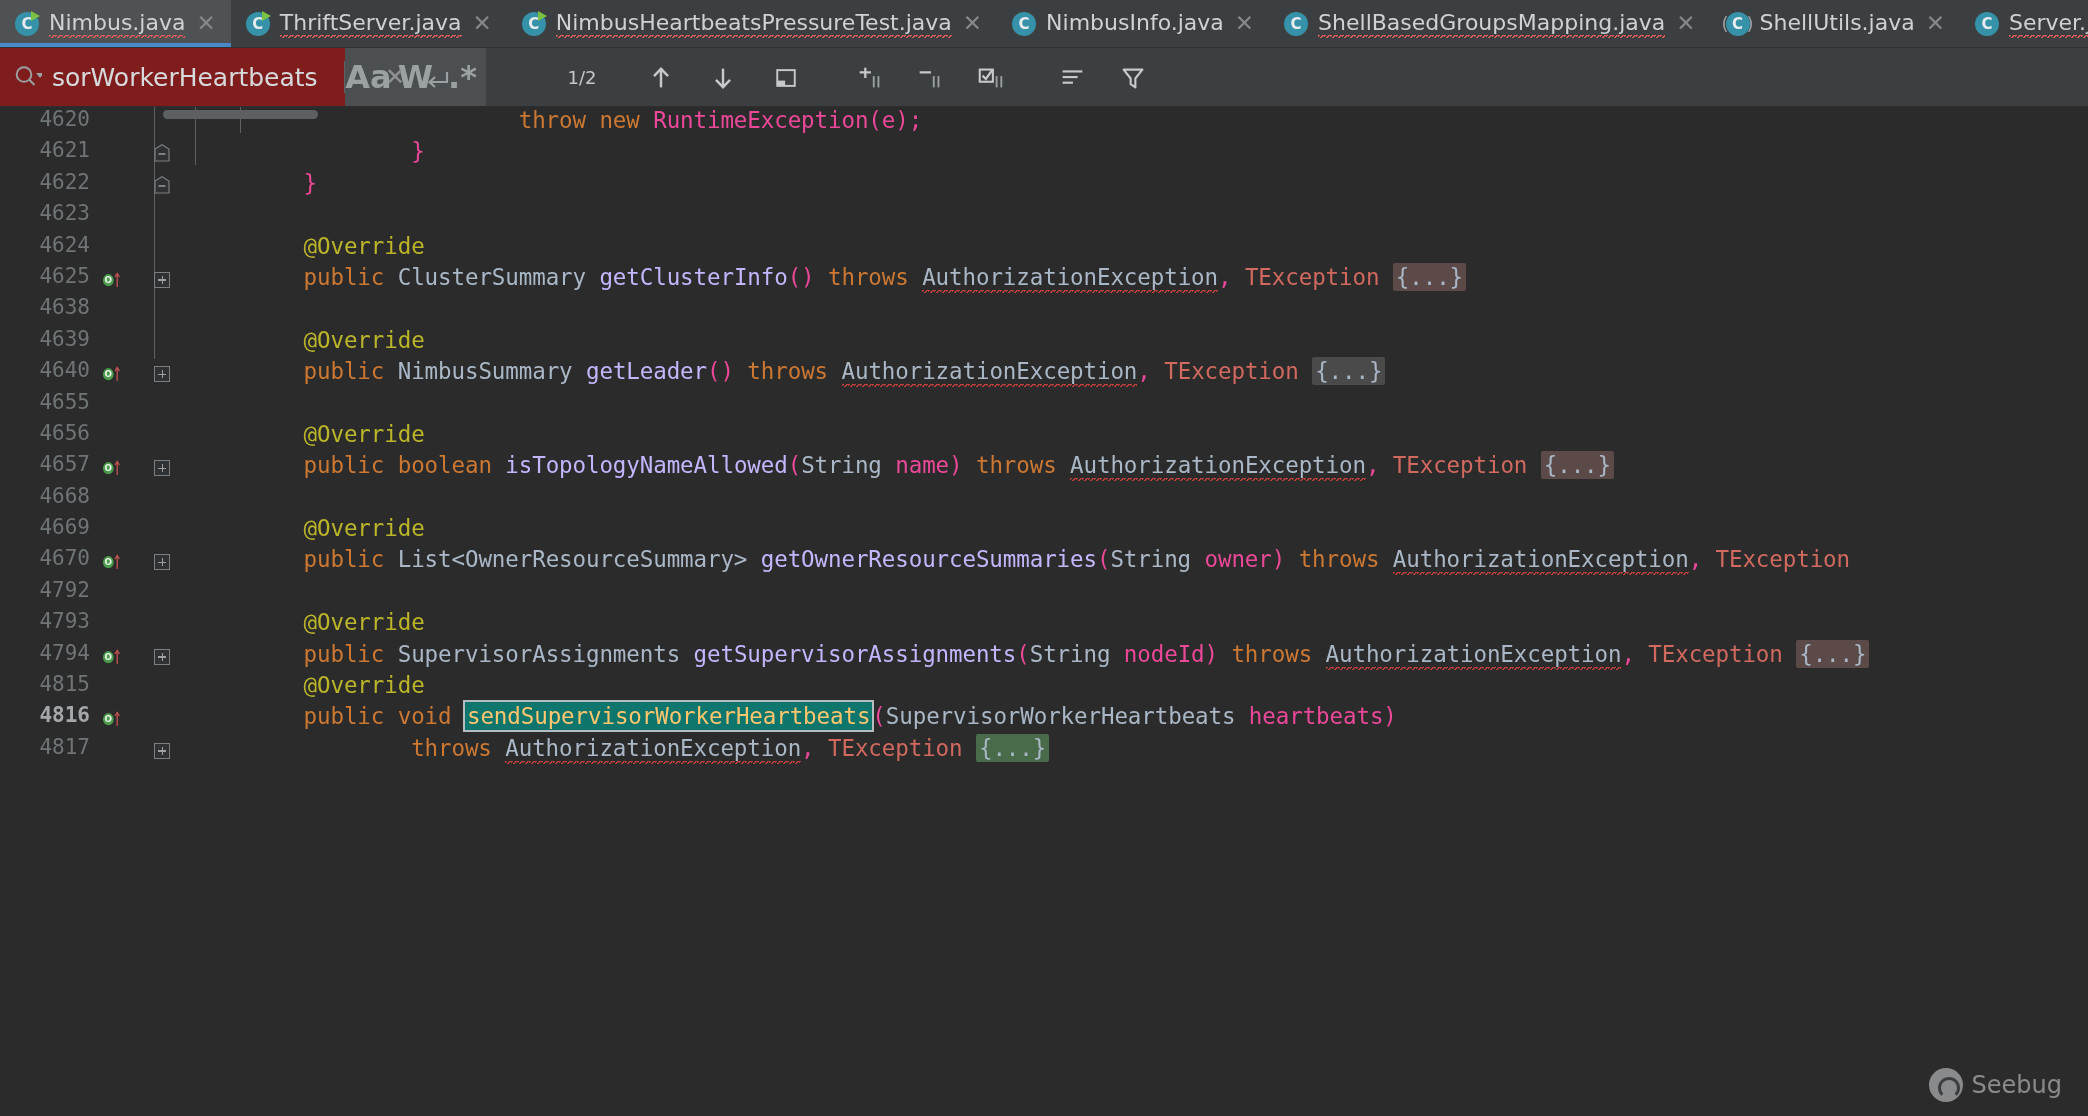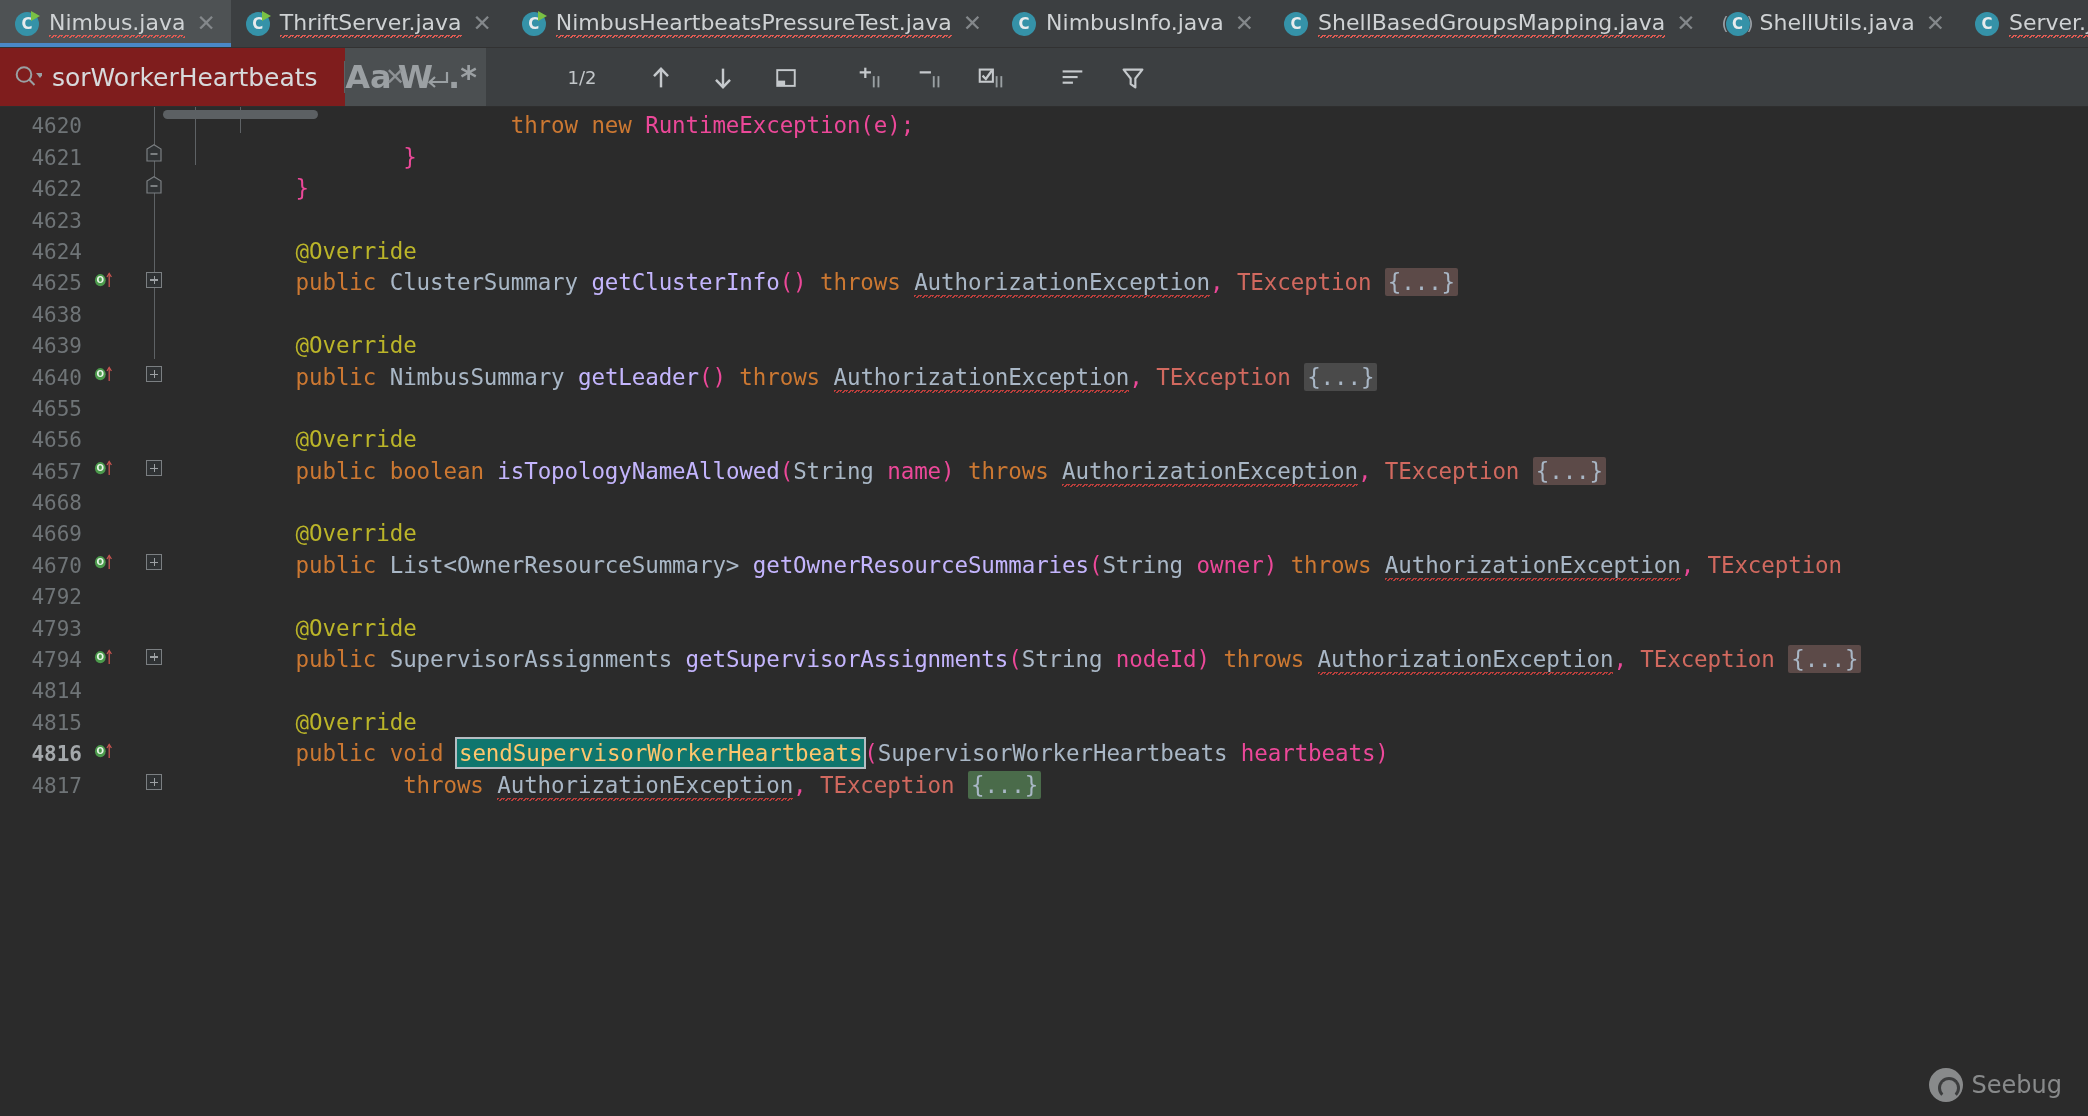--- a/index.html
+++ b/index.html
@@ -195,23 +195,24 @@
   .editor {
     position: relative;
     height: 1009px;
     background: #2b2b2b;
     overflow: hidden;
   }
   .code-rows { position: relative; }
   .row {
     height: 31.4px;
     display: flex;
-    align-items: flex-end;
+    align-items: flex-start;
     position: relative;
     white-space: pre;
+    padding-left: 8px;
   }
   .lnum {
     width: 92px;
     flex: 0 0 92px;
     text-align: right;
     padding-right: 10px;
     font-family: "DejaVu Sans Mono", monospace;
     font-size: 21px;
     color: #6f7477;
   }
@@ -534,21 +535,20 @@
               <path d="M20.5 11 L24 5.5 L27.5 11" fill="none" stroke="#c75450" stroke-width="2"></path>
             </svg></span></span><span class="fold-col"><span class="fold-plus"></span></span><span class="codetext">&nbsp;&nbsp;&nbsp;&nbsp;&nbsp;&nbsp;&nbsp;&nbsp;<span class="kw">public</span><span class="punc">&nbsp;</span><span class="type">List&lt;OwnerResourceSummary&gt;</span><span class="punc">&nbsp;</span><span class="mth">getOwnerResourceSummaries</span><span class="punc">(</span><span class="type">String</span><span class="punc">&nbsp;owner)&nbsp;</span><span class="kw">throws</span><span class="punc">&nbsp;</span><span class="err">AuthorizationException</span><span class="punc">,&nbsp;</span><span class="texc">TException</span></span></div>
       <div class="row"><span class="lnum">4792</span><span class="gmarks"></span><span class="fold-col"></span><span class="codetext"></span></div>
       <div class="row"><span class="lnum">4793</span><span class="gmarks"></span><span class="fold-col"></span><span class="codetext">&nbsp;&nbsp;&nbsp;&nbsp;&nbsp;&nbsp;&nbsp;&nbsp;<span class="ann">@Override</span></span></div>
       <div class="row"><span class="lnum">4794</span><span class="gmarks"><span class="ovr"><svg viewBox="0 0 30 30" width="19" height="19">
               <ellipse cx="10" cy="16" rx="8.5" ry="9.5" fill="#4c9a4c"></ellipse>
               <text x="10" y="21" font-size="14" font-family="DejaVu Sans" fill="#e9f5e9" text-anchor="middle" font-weight="bold">O</text>
               <line x1="24" y1="27" x2="24" y2="6" stroke="#c75450" stroke-width="2"></line>
               <path d="M20.5 11 L24 5.5 L27.5 11" fill="none" stroke="#c75450" stroke-width="2"></path>
             </svg></span></span><span class="fold-col"><span class="fold-plus"></span></span><span class="codetext">&nbsp;&nbsp;&nbsp;&nbsp;&nbsp;&nbsp;&nbsp;&nbsp;<span class="kw">public</span><span class="punc">&nbsp;</span><span class="type">SupervisorAssignments</span><span class="punc">&nbsp;</span><span class="mth">getSupervisorAssignments</span><span class="punc">(</span><span class="type">String</span><span class="punc">&nbsp;nodeId)&nbsp;</span><span class="kw">throws</span><span class="punc">&nbsp;</span><span class="err">AuthorizationException</span><span class="punc">,&nbsp;</span><span class="texc">TException</span><span class="punc">&nbsp;</span><span class="fold-txt redish">{...}</span></span></div>
-      <div class="row"><span class="lnum">4814</span><span class="gmarks"></span><span class="fold-col"></span><span class="codetext"></span></div>
       <div class="row"><span class="lnum">4815</span><span class="gmarks"></span><span class="fold-col"></span><span class="codetext">&nbsp;&nbsp;&nbsp;&nbsp;&nbsp;&nbsp;&nbsp;&nbsp;<span class="ann">@Override</span></span></div>
       <div class="row"><span class="lnum cur">4816</span><span class="gmarks"><span class="ovr"><svg viewBox="0 0 30 30" width="19" height="19">
               <ellipse cx="10" cy="16" rx="8.5" ry="9.5" fill="#4c9a4c"></ellipse>
               <text x="10" y="21" font-size="14" font-family="DejaVu Sans" fill="#e9f5e9" text-anchor="middle" font-weight="bold">O</text>
               <line x1="24" y1="27" x2="24" y2="6" stroke="#c75450" stroke-width="2"></line>
               <path d="M20.5 11 L24 5.5 L27.5 11" fill="none" stroke="#c75450" stroke-width="2"></path>
             </svg></span></span><span class="fold-col"></span><span class="codetext">&nbsp;&nbsp;&nbsp;&nbsp;&nbsp;&nbsp;&nbsp;&nbsp;<span class="kw">public</span><span class="punc">&nbsp;</span><span class="kw">void</span><span class="punc">&nbsp;</span><span class="sel-box">sendSupervisorWorkerHeartbeats</span><span class="punc">(</span><span class="type">SupervisorWorkerHeartbeats</span><span class="punc">&nbsp;heartbeats)</span></span></div>
       <div class="row"><span class="lnum">4817</span><span class="gmarks"></span><span class="fold-col"><span class="fold-plus"></span></span><span class="codetext">&nbsp;&nbsp;&nbsp;&nbsp;&nbsp;&nbsp;&nbsp;&nbsp;&nbsp;&nbsp;&nbsp;&nbsp;&nbsp;&nbsp;&nbsp;&nbsp;<span class="kw">throws</span><span class="punc">&nbsp;</span><span class="err">AuthorizationException</span><span class="punc">,&nbsp;</span><span class="texc">TException</span><span class="punc">&nbsp;</span><span class="fold-txt green">{...}</span></span></div>
     </div>
 

